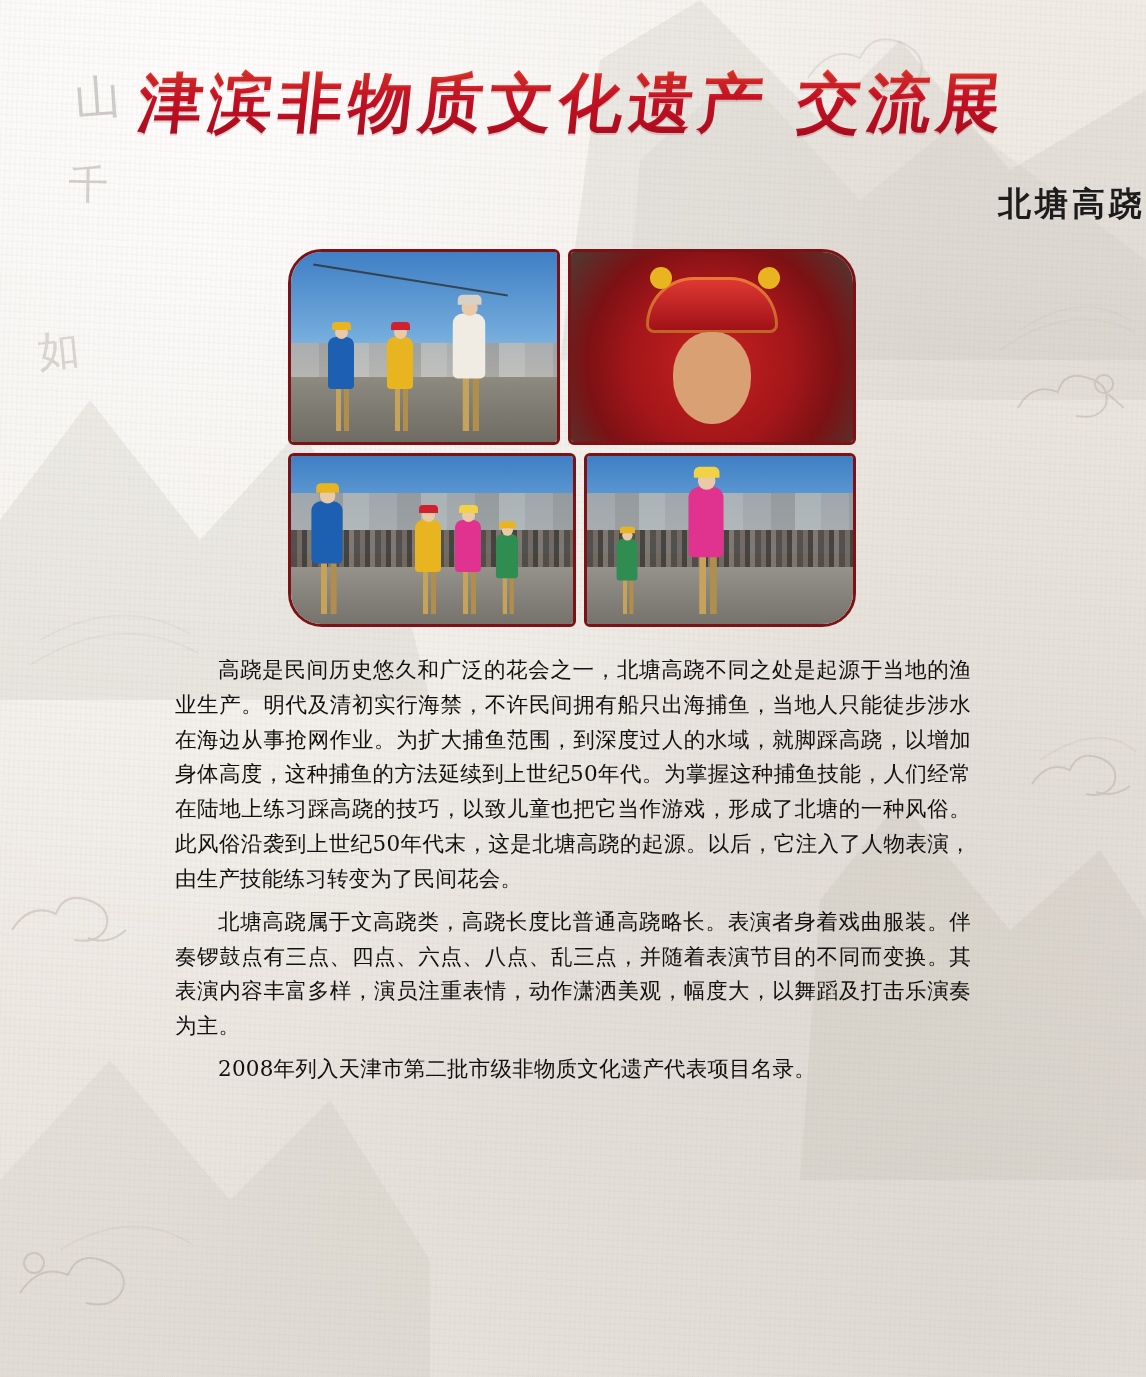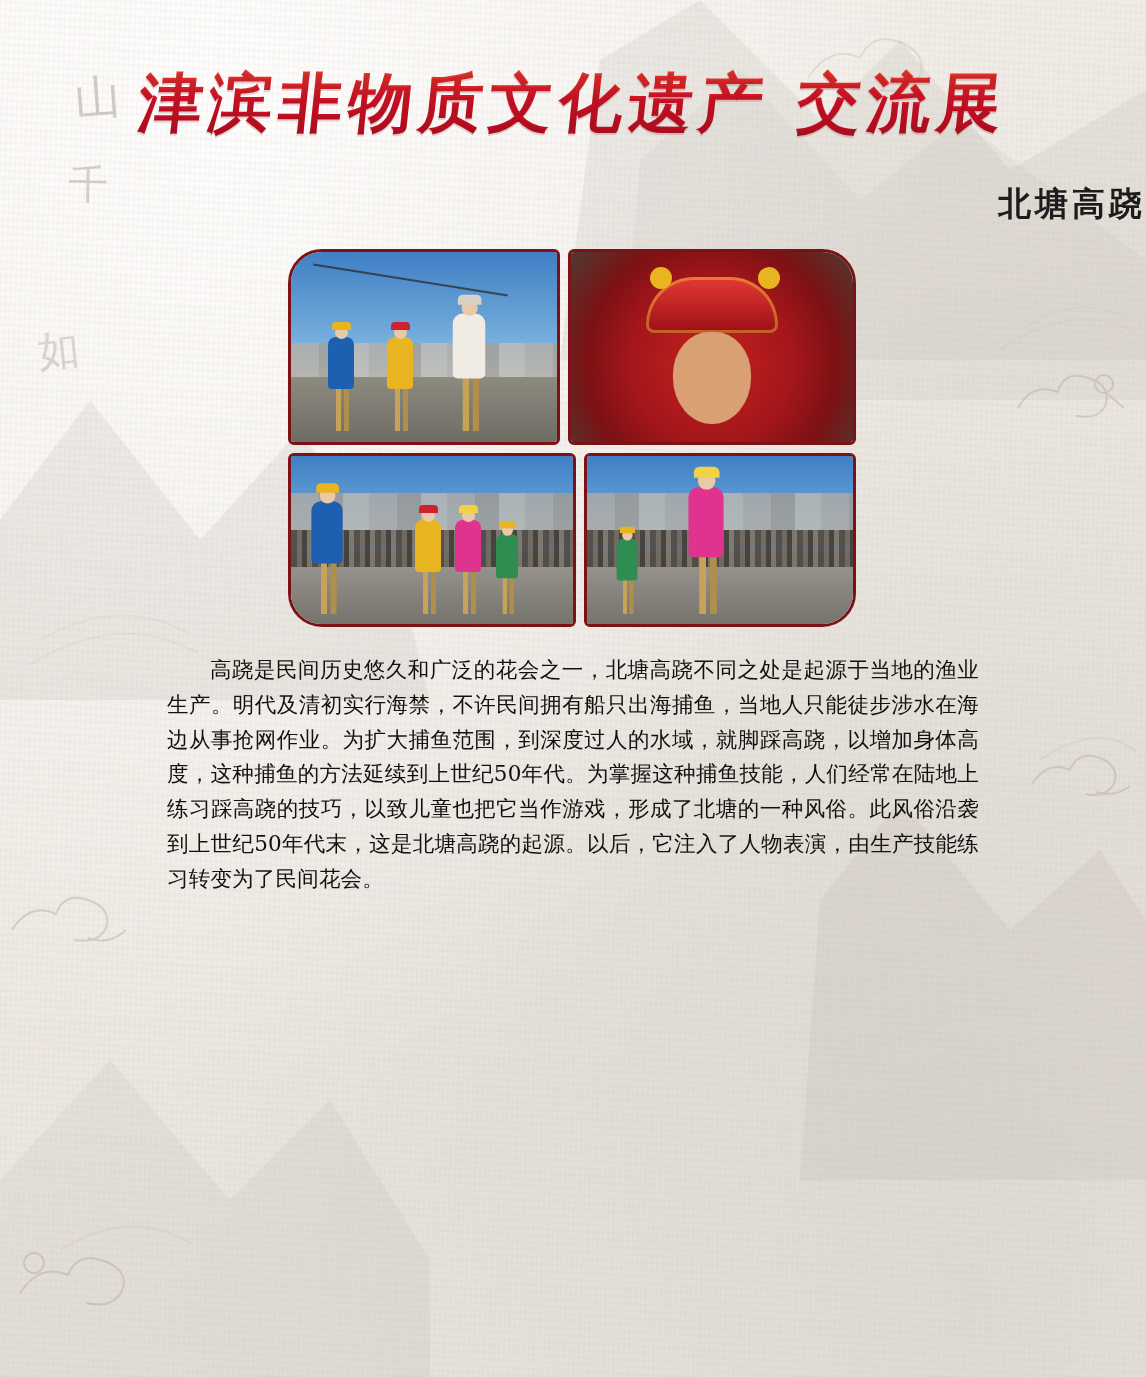--- a/index.html
+++ b/index.html
@@ -291,21 +291,21 @@
     margin: 26px auto 0;
     font-family: "DejaVu Serif", "Liberation Serif", serif;
     font-size: 21.5px;
     line-height: 1.62;
     color: #12110f;
     text-align: justify;
     text-justify: inter-ideograph;
     letter-spacing: 0.2px;
   }
   .body-text p {
-    margin: 0;
+    margin: 8px;
     text-indent: 2em;
   }
 </style>
 </head>
 <body>
 
 <div class="poster">
 
   <svg class="mountains" viewBox="0 0 1146 1377" preserveAspectRatio="none" xmlns="http://www.w3.org/2000/svg">
     <g fill="#b9b2a8" opacity="0.38">
@@ -465,15 +465,17 @@
             <span class="body"></span>
             <span class="head"></span>
             <span class="hat"></span>
           </div>
       </div>
     </div>
   </div>
 
   <div class="body-text">
     <p>高跷是民间历史悠久和广泛的花会之一，北塘高跷不同之处是起源于当地的渔业生产。明代及清初实行海禁，不许民间拥有船只出海捕鱼，当地人只能徒步涉水在海边从事抢网作业。为扩大捕鱼范围，到深度过人的水域，就脚踩高跷，以增加身体高度，这种捕鱼的方法延续到上世纪50年代。为掌握这种捕鱼技能，人们经常在陆地上练习踩高跷的技巧，以致儿童也把它当作游戏，形成了北塘的一种风俗。此风俗沿袭到上世纪50年代末，这是北塘高跷的起源。以后，它注入了人物表演，由生产技能练习转变为了民间花会。</p>
+    <p>北塘高跷属于文高跷类，高跷长度比普通高跷略长。表演者身着戏曲服装。伴奏锣鼓点有三点、四点、六点、八点、乱三点，并随着表演节目的不同而变换。其表演内容丰富多样，演员注重表情，动作潇洒美观，幅度大，以舞蹈及打击乐演奏为主。</p>
+    <p>2008年列入天津市第二批市级非物质文化遗产代表项目名录。</p>
   </div>
 
 </div>
 
 </body></html>

